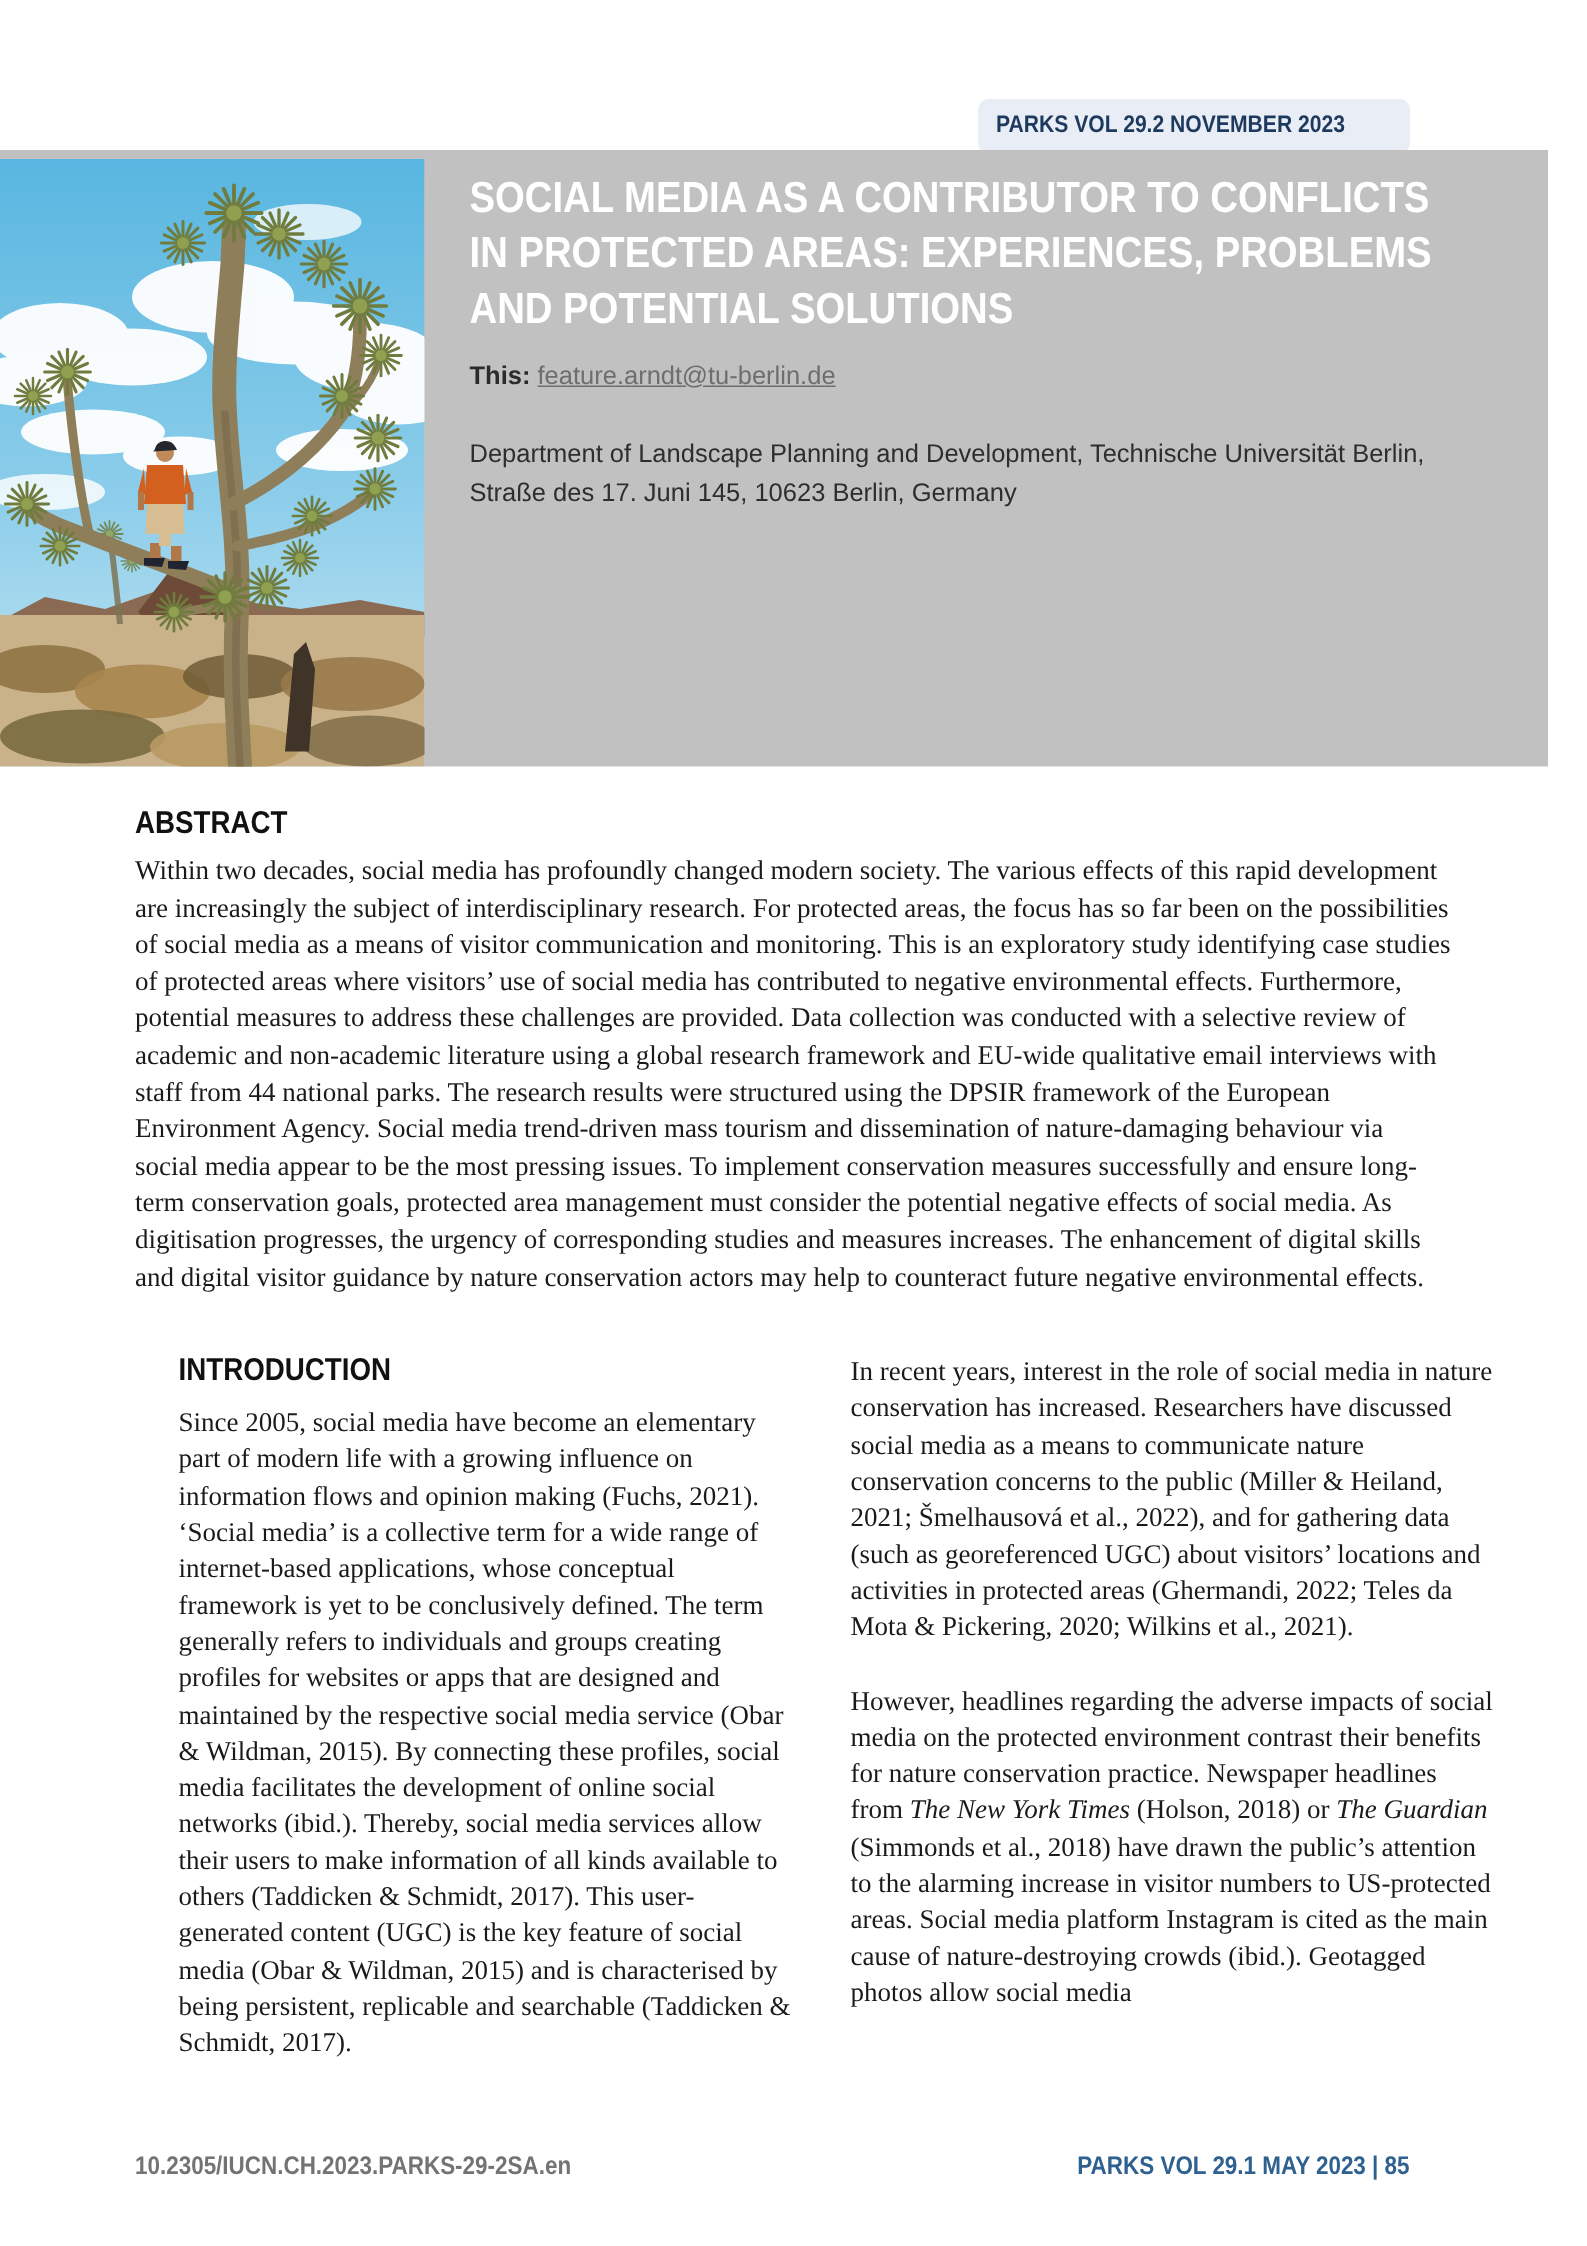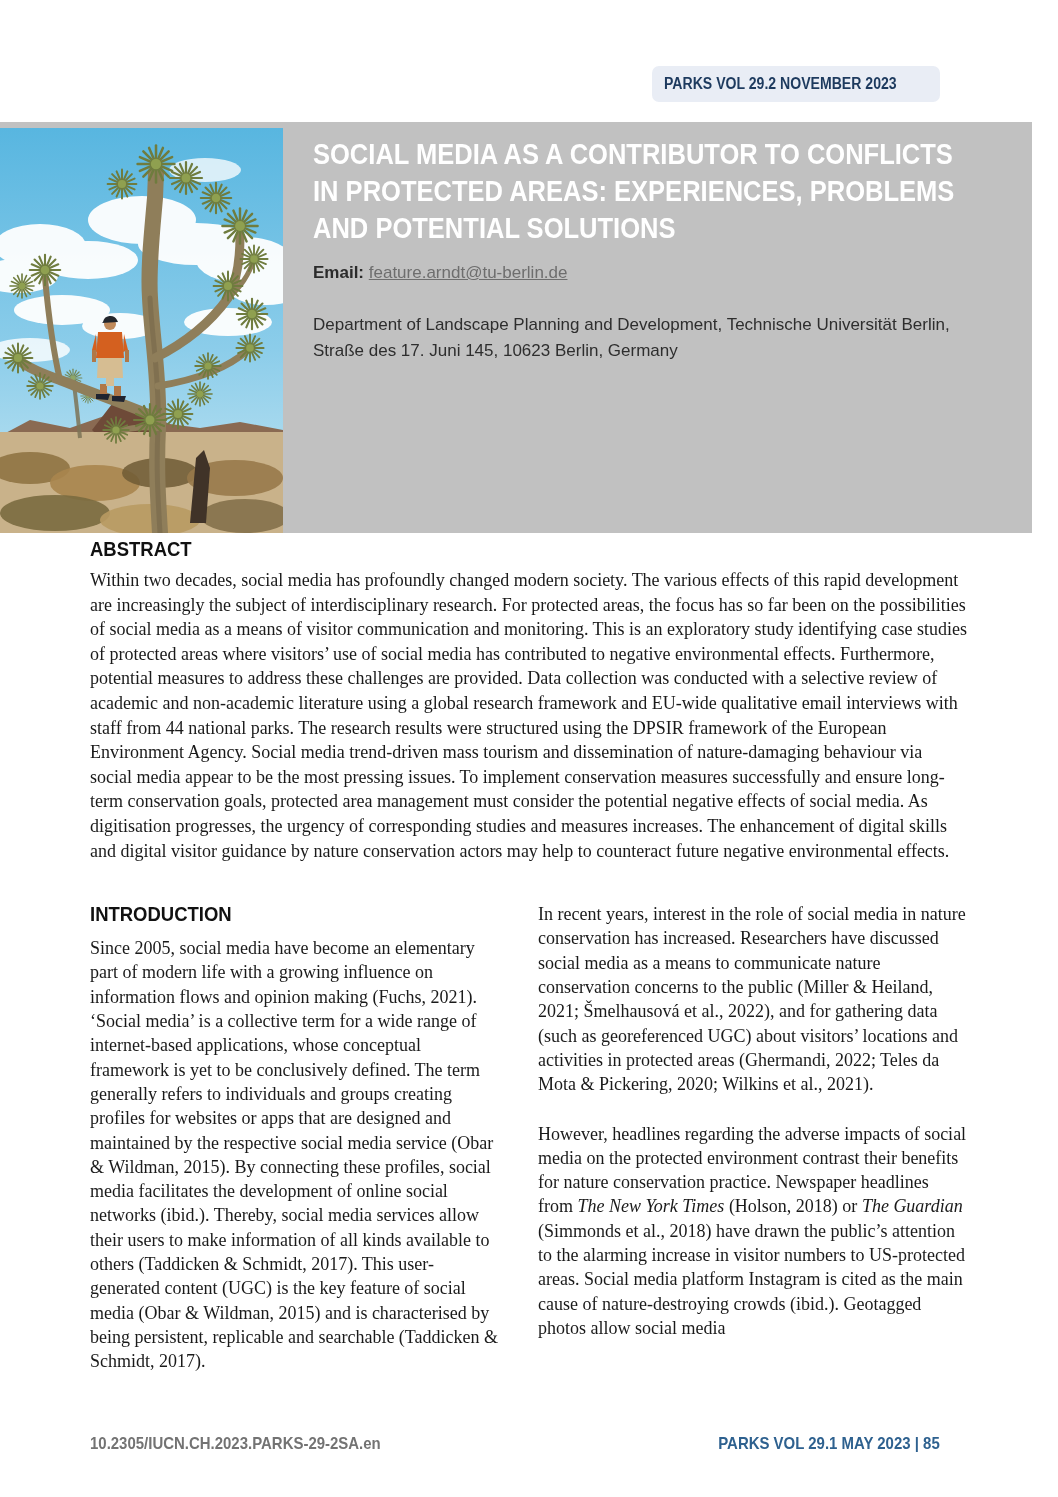--- a/index.html
+++ b/index.html
@@ -20,21 +20,21 @@
     background:#e9edf5;border-radius:7px;
     padding:9px 12px;
   }
   .badge span{
     font-family:"Liberation Sans", sans-serif;
     font-size:16px;font-weight:bold;color:#1d3a5e;
   }
 
   
   .header-band{
-    position:absolute;top:122px;left:0;
+    position:absolute;top:100px;left:0;
     width:1058px;height:411px;
     background:#c1c1c1;
     text-decoration:underline;
   }
   .photo{
     position:absolute;left:0;top:6px;
     width:283px;height:405px;display:block;
   }
   .header-text{position:absolute;left:313px;top:14px;width:700px;}
   .title-line{
@@ -59,21 +59,21 @@
   .main{position:absolute;left:90px;top:537px;width:878px;}
   .section-heading{
     font-family:"Liberation Sans", sans-serif;
     font-weight:bold;font-size:21px;color:#111111;
     margin:0 0 7px 0;
   }
   .abstract-body{margin:0;font-size:18px;line-height:24.6px;text-align:left;}
   .keywords{margin:25px 0 0 0;font-size:18px;line-height:24.6px;}
   .keywords .kw-label{font-weight:bold;}
 
-  .intro{margin-top:39px;display:grid;grid-template-columns:412px 430px;column-gap:36px;}
+  .intro{margin-top:39px;display:grid;grid-template-columns:412px 430px;column-gap:36px;margin-left:29px;}
   .col p{margin:0;font-size:18px;line-height:24.3px;}
   .col .para-gap{margin-top:25px;}
   .intro-first{margin-top:10px !important;}
 
   
   .footer-doi{
     position:absolute;left:90px;top:1434px;
     font-family:"Liberation Sans", sans-serif;
     font-size:17px;font-weight:bold;color:#737373;
   }
@@ -211,21 +211,21 @@
       </g>
     </svg>
 
     <div class="header-text">
       <div class="title-line"><span class="condx">SOCIAL MEDIA AS A CONTRIBUTOR TO CONFLICTS</span></div>
       <div class="title-line"><span class="condx">IN PROTECTED AREAS: EXPERIENCES, PROBLEMS</span></div>
       <div class="title-line"><span class="condx">AND POTENTIAL SOLUTIONS</span></div>
 
 
       <div class="email-line">
-        <span class="email-label">Email:</span>
+        <span class="email-label">This:</span>
         <a class="email-link" href="#">feature.arndt@tu-berlin.de</a>
       </div>
 
       <div class="affiliation">Department of Landscape Planning and Development, Technische Universität Berlin, Straße des 17. Juni 145, 10623 Berlin, Germany</div>
     </div>
   </div>
 
   <div class="main">
 
     <h2 class="section-heading"><span class="condx">ABSTRACT</span></h2>

